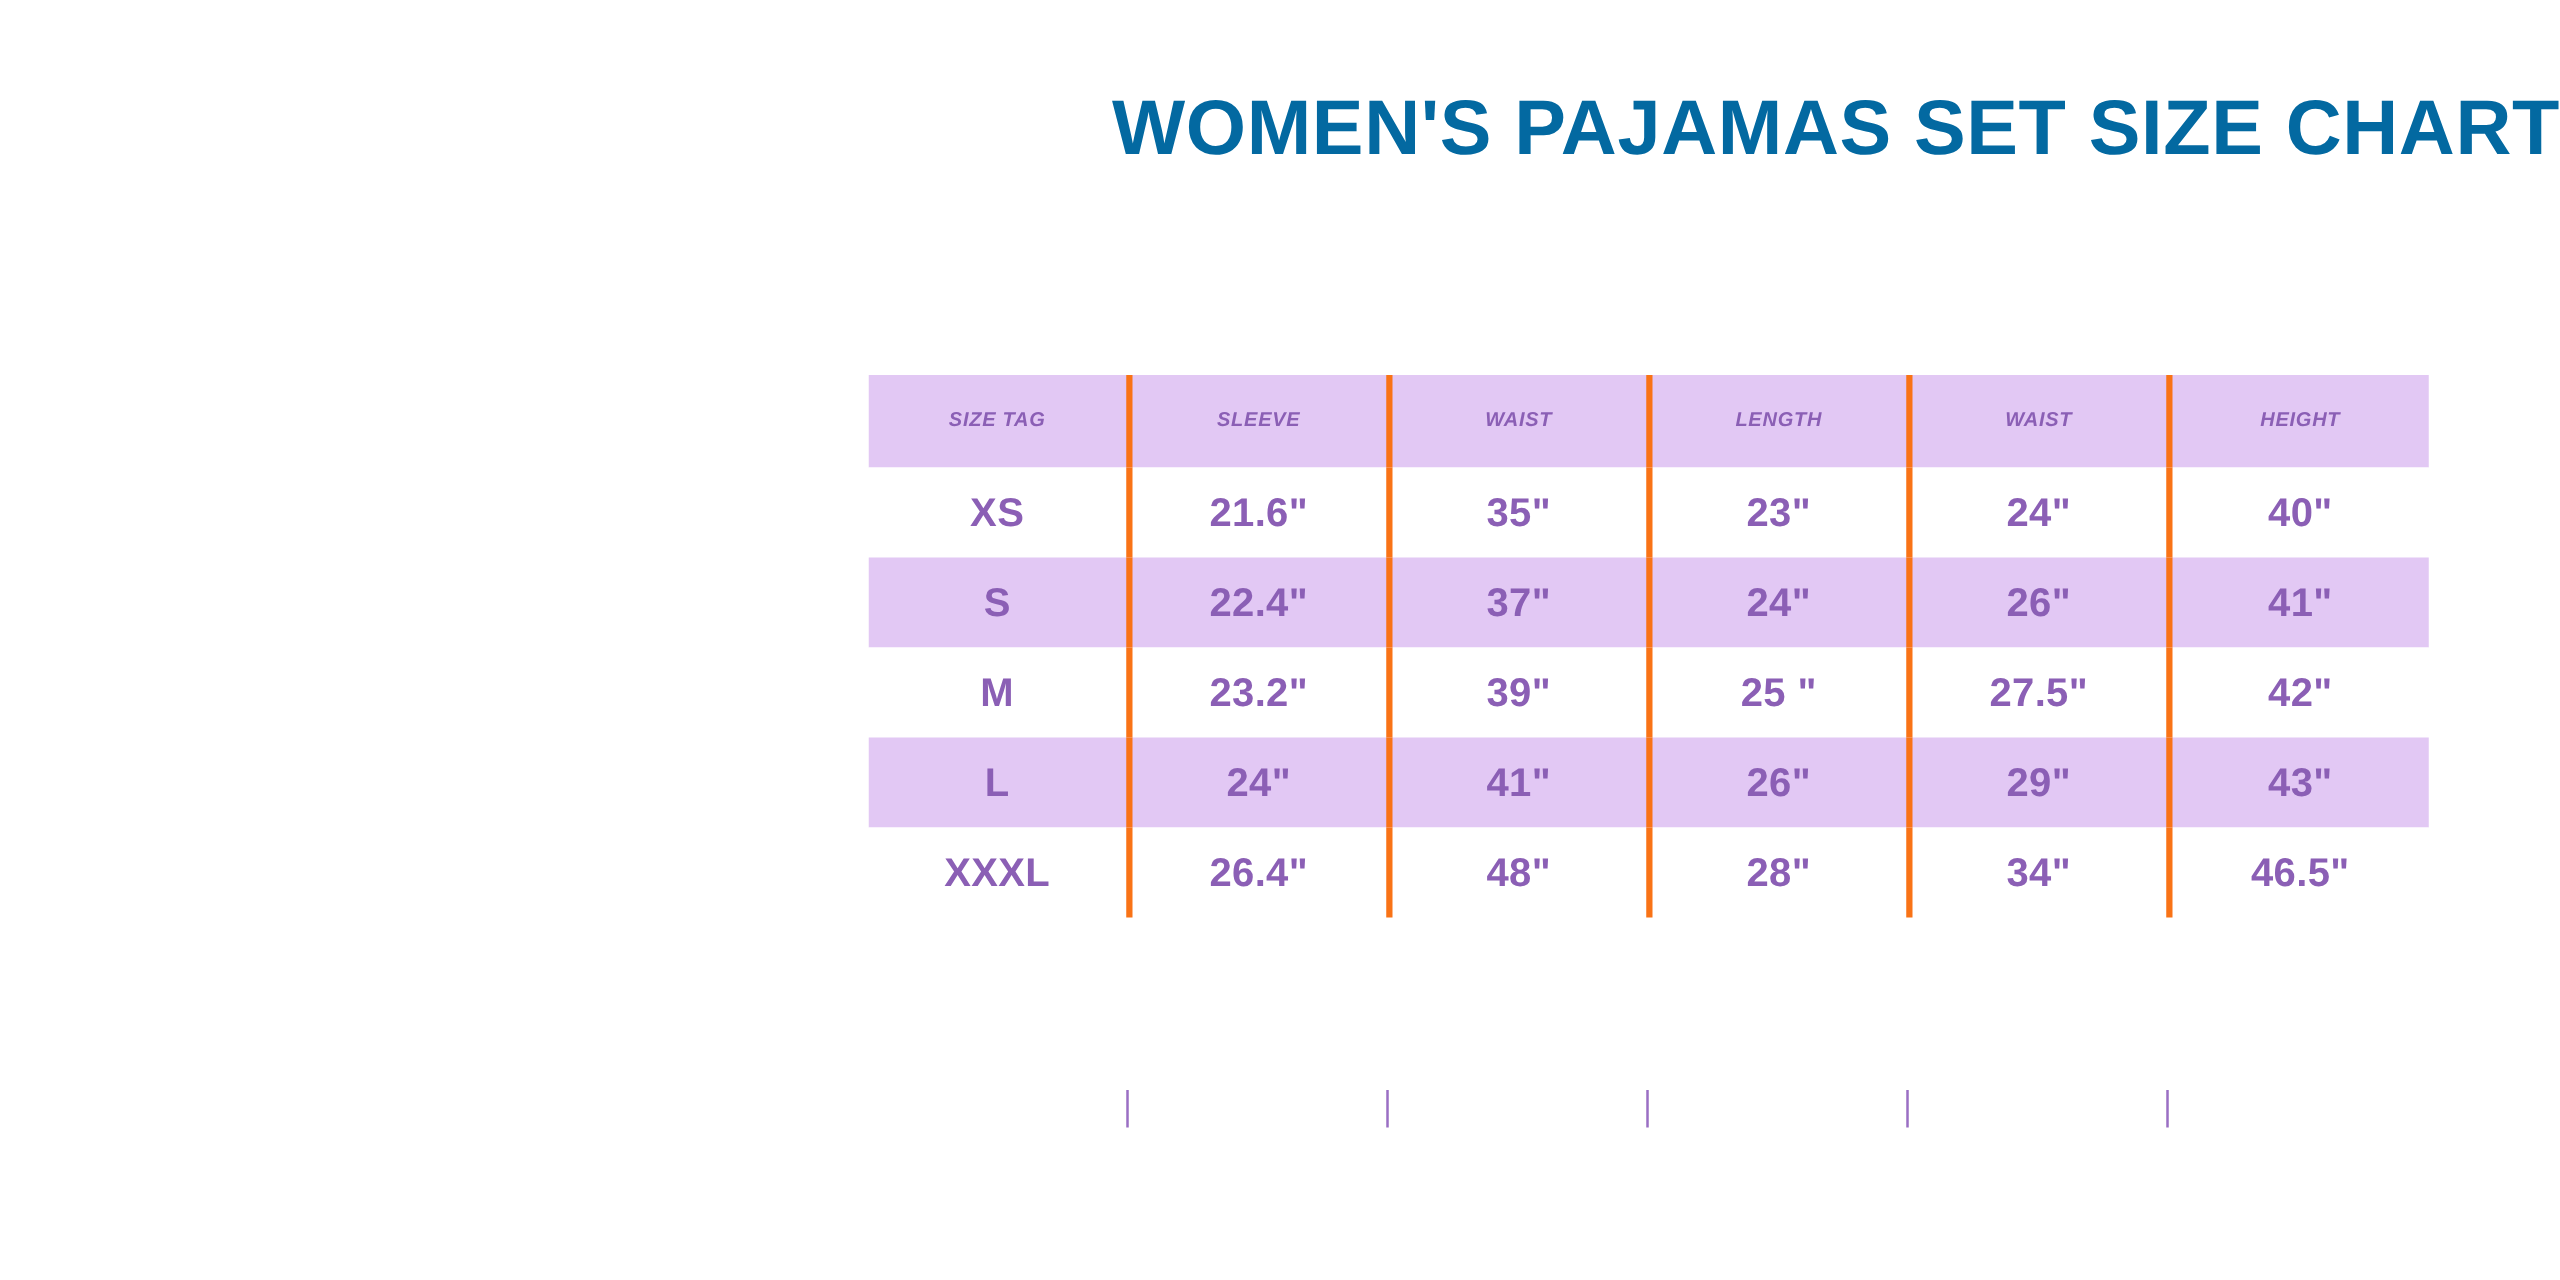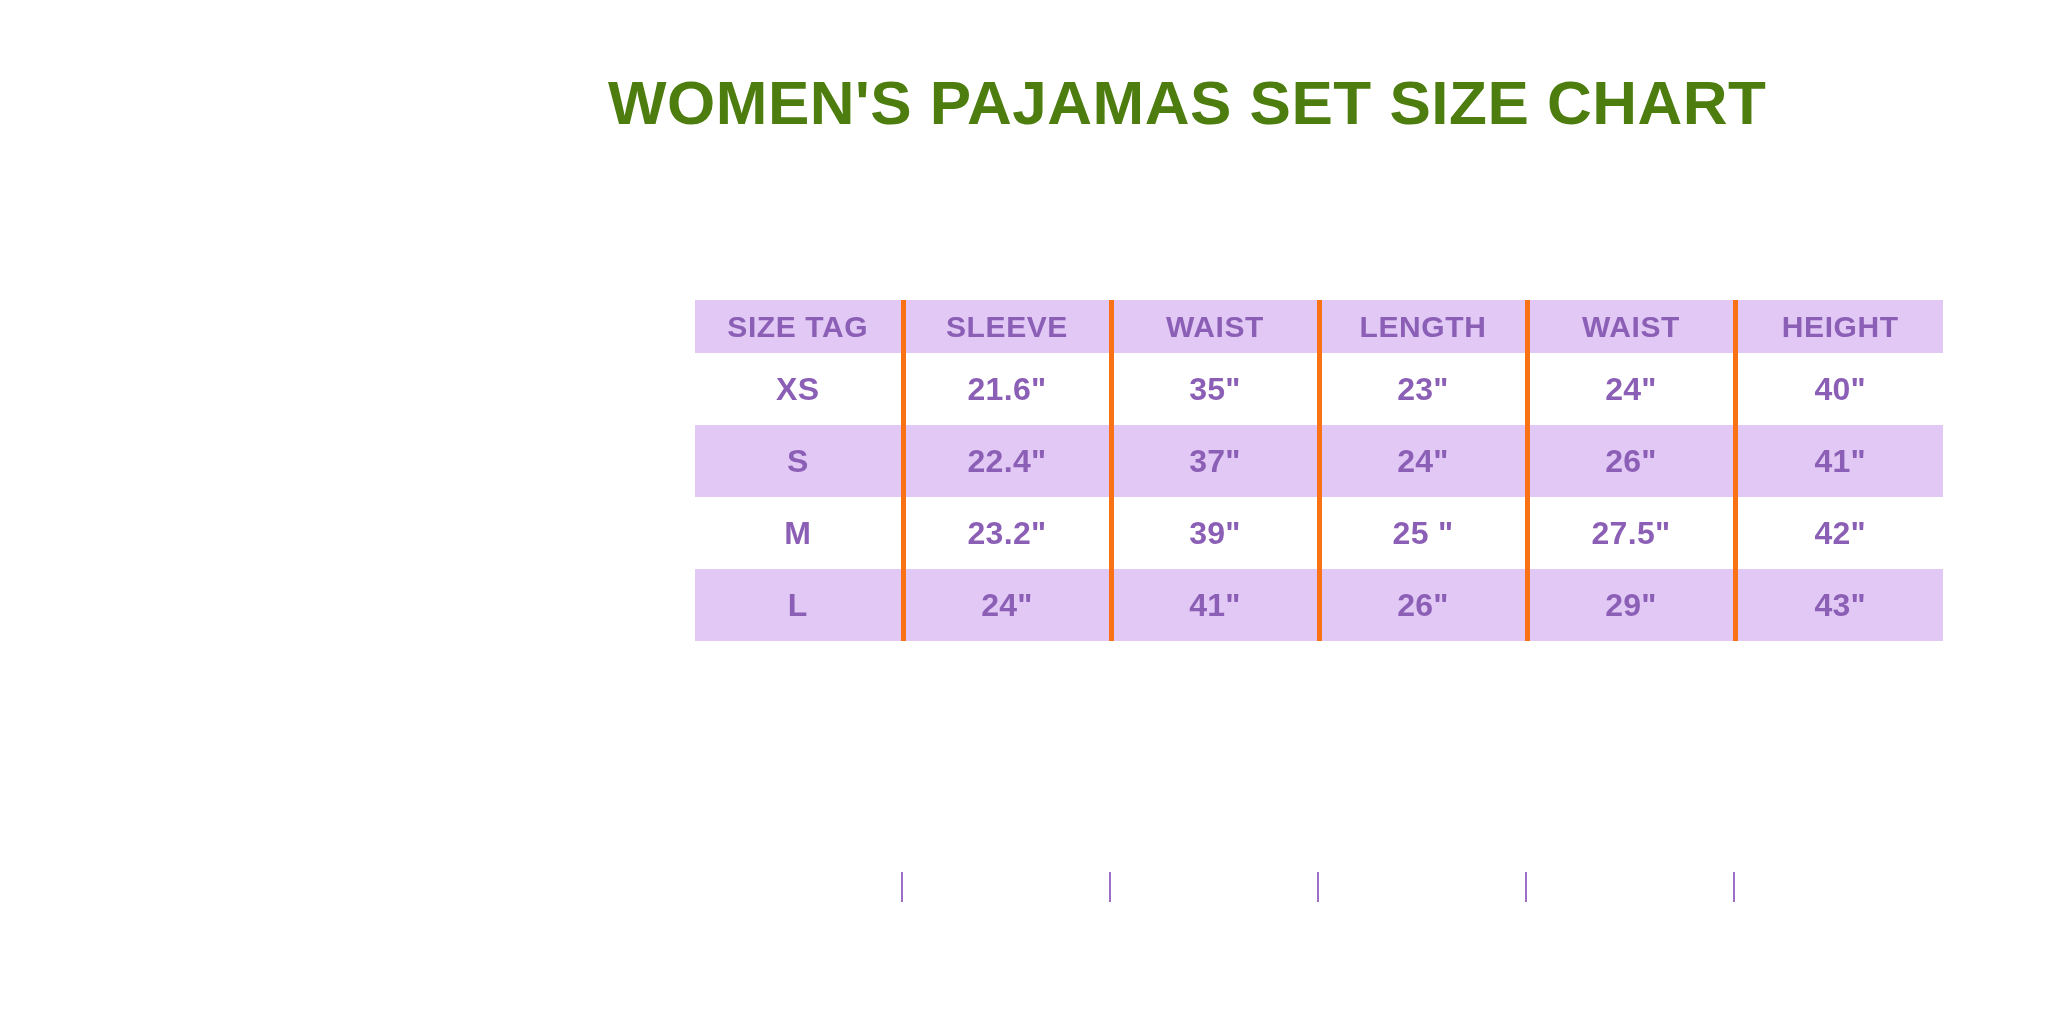--- a/index.html
+++ b/index.html
@@ -21,26 +21,26 @@
     height: 1024px;
     background: #ffffff;
   }
 
   
   .chart-title {
     position: absolute;
     left: 0;
     top: 72px;
     width: 2048px;
-    text-align: left;
+    text-align: right;
     font-size: 62px;
     line-height: 1.0;
     font-weight: 700;
     letter-spacing: 0.5px;
-    color: #4d7c0f;
+    color: #0369a1;
     padding-left: 608px;  
     box-sizing: border-box;
     white-space: nowrap;
   }
 
   
   .table-wrap {
     position: absolute;
     left: 695px;
     top: 300px;
@@ -66,24 +66,25 @@
     border-left: 5px solid #f97316;
     padding: 0;
   }
 
   table.size-table th:first-child,
   table.size-table td:first-child {
     border-left: none;
   }
 
   table.size-table thead th {
-    height: 53px;
-    font-size: 30px;
+    height: 74px;
+    font-size: 16px;
     letter-spacing: 0.6px;
     background: #e2c8f4;
+    font-style: italic;
   }
 
   table.size-table tbody td {
     height: 72px;
     font-size: 32px;
     letter-spacing: 0.3px;
     background: #ffffff;
   }
 
   table.size-table tbody tr.shaded td {
@@ -165,20 +166,28 @@
           <td>42"</td>
         </tr>
         <tr class="shaded">
           <td>L</td>
           <td>24"</td>
           <td>41"</td>
           <td>26"</td>
           <td>29"</td>
           <td>43"</td>
         </tr>
+        <tr>
+          <td>XXXL</td>
+          <td>26.4"</td>
+          <td>48"</td>
+          <td>28"</td>
+          <td>34"</td>
+          <td>46.5"</td>
+        </tr>
       </tbody>
     </table>
   </div>
 
   <div class="divider-tails">
     <span class="d1"></span>
     <span class="d2"></span>
     <span class="d3"></span>
     <span class="d4"></span>
     <span class="d5"></span>

